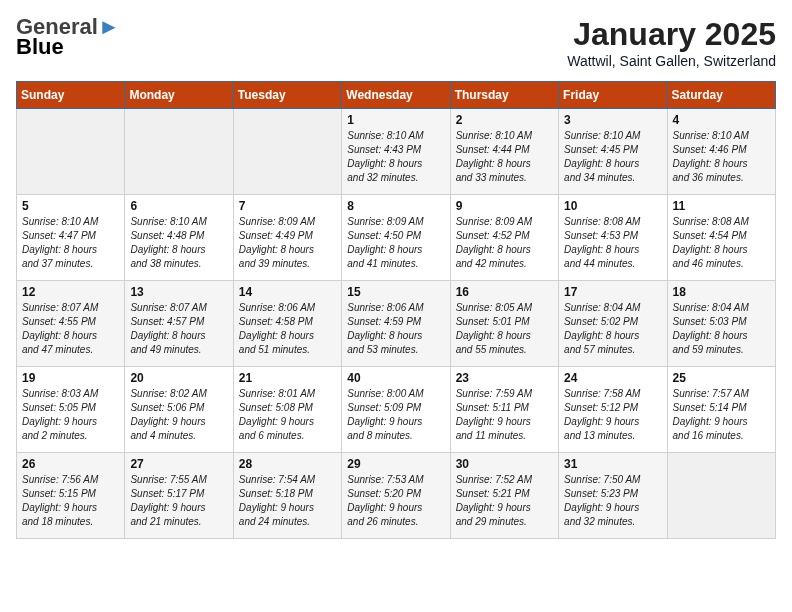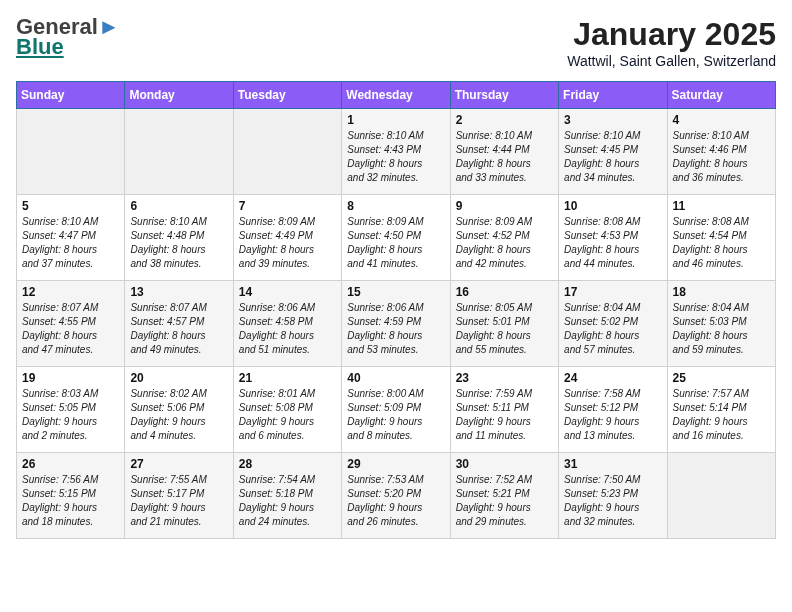--- a/index.html
+++ b/index.html
@@ -42,21 +42,21 @@
     .location {
       font-size: 14px;
       color: #0f172a;
     }
     .calendar {
       width: 100%;
       border-collapse: collapse;
       font-size: 10.5px;
     }
     .calendar thead th {
-      background: #8b5cf6;
+      background: #c2410c;
       color: #fff;
       padding: 6px 4px;
       text-align: left;
       font-size: 12px;
       font-weight: bold;
       border: 1px solid #2e6da4;
     }
     .calendar tbody td {
       border: 1px solid #d0d0d0;
       vertical-align: top;
@@ -91,21 +91,21 @@
 <body>
 
 <div class="header">
   <div class="logo">
     <div style="display:flex;align-items:center;">
       <span class="logo-text">
         <span style="color:#404040;text-align:center;">General</span><span style="color:#3a7fc1;">►</span>
       </span>
     </div>
     <div style="display:flex;align-items:center;margin-top:-2px;">
-      <span style="font-size:22px;font-weight:bold;color:#0f766e;line-height:1;text-decoration:underline;">Blue</span>
+      <span style="font-size:22px;font-weight:bold;color:#000000;line-height:1;">Blue</span>
     </div>
   </div>
   <div class="title-block">
     <div class="month-title">January 2025</div>
     <div class="location">Wattwil, Saint Gallen, Switzerland</div>
   </div>
 </div>
 
 <table class="calendar">
   <thead>

